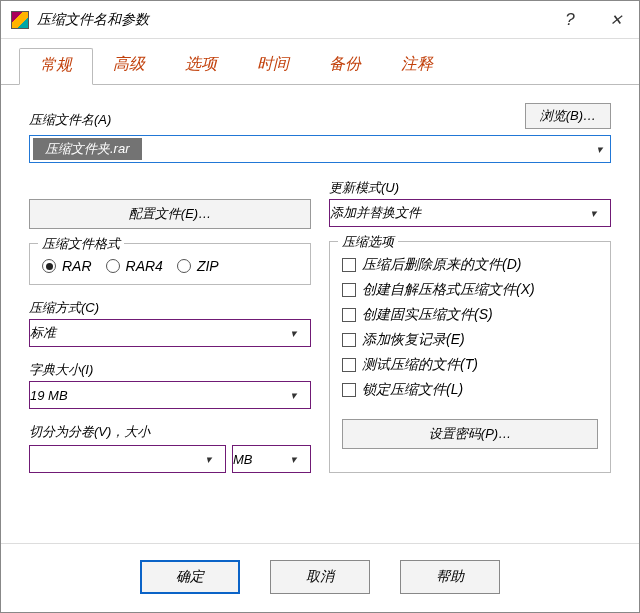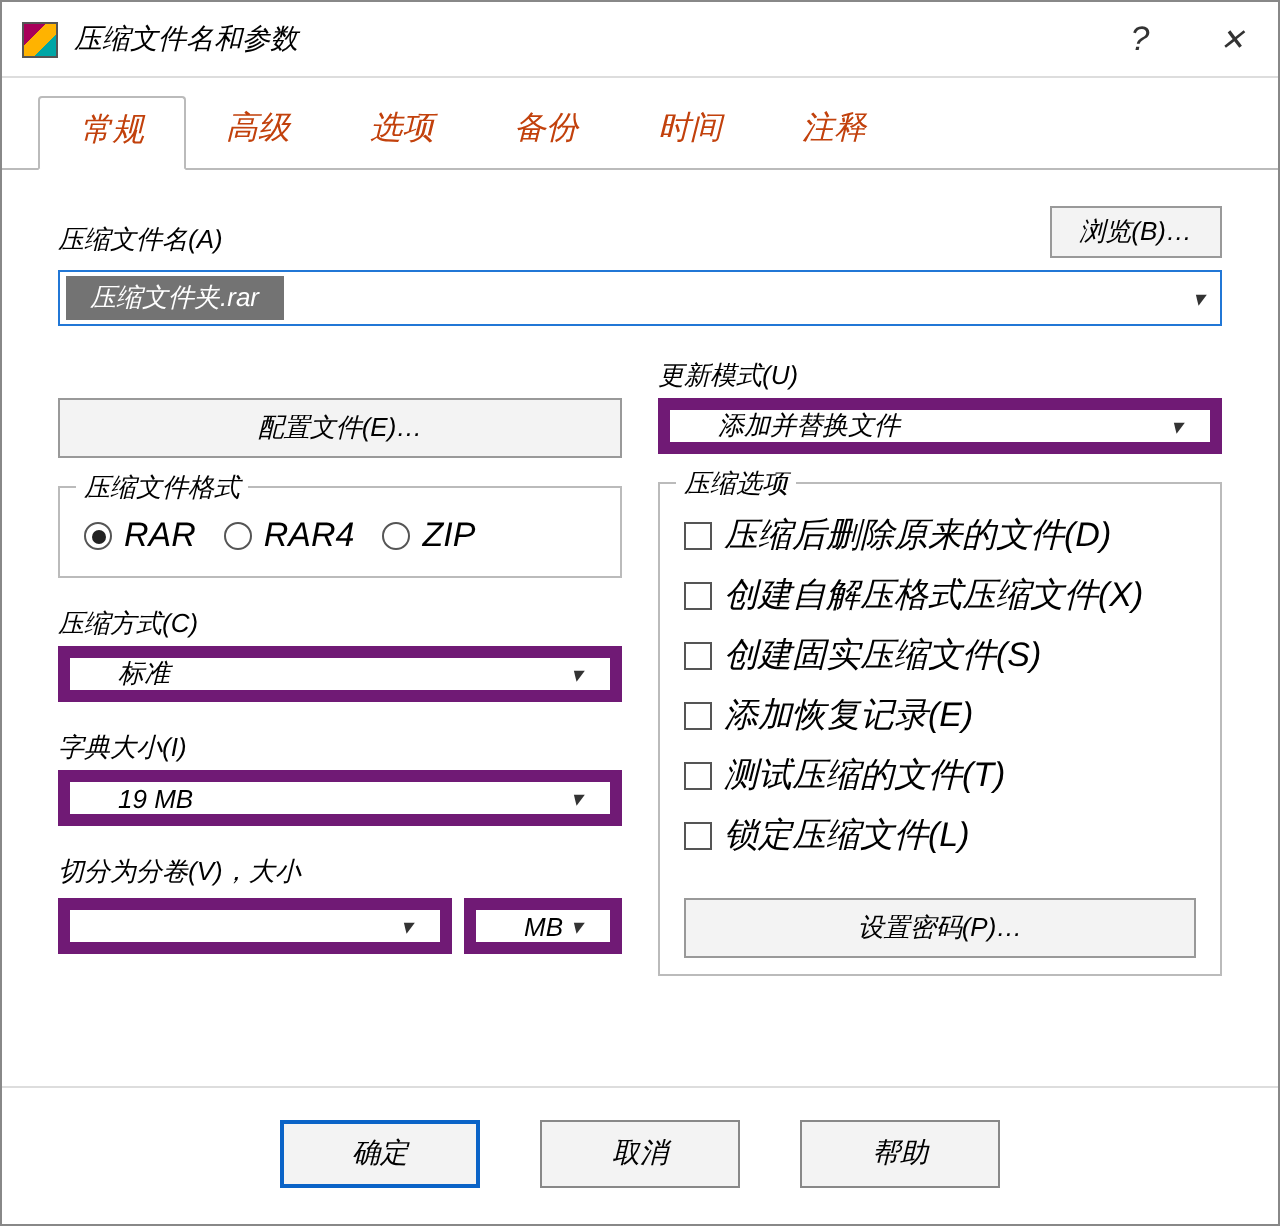--- a/index.html
+++ b/index.html
@@ -108,47 +108,47 @@
   .col { flex: 1; display: flex; flex-direction: column; }
   .btn-wide {
     border: 1px solid #999;
     background: #f3f3f3;
     text-align: center;
     padding: 5px 0;
     font-size: 13px;
     width: 100%;
   }
   .select {
-    border: 6px solid #701a75;
+    border: 1px solid #701a75;
     background: #fff;
     height: 28px;
     display: flex;
     align-items: center;
-    padding: 0 24px;
+    padding: 0 0;
     font-size: 13px;
     position: relative;
   }
   .select .dd-arrow { position: absolute; right: 6px; }
   .group {
     border: 1px solid #bbb;
     padding: 10px 12px 8px;
     margin-top: 14px;
     position: relative;
   }
   .group-title {
     position: absolute;
     top: -9px; left: 8px;
     background: #fff;
     padding: 0 4px;
     font-size: 13px;
   }
   .radios { display: flex; gap: 14px; align-items: center; margin-top: 2px;}
   .radio, .check {
     display: flex; align-items: center; gap: 6px;
-    font-size: 17px;
+    font-size: 14px;
     margin: 2px 0;
   }
   .radio-dot {
     width: 14px; height: 14px; border: 1px solid #555; border-radius: 50%;
     display: flex; align-items: center; justify-content: center;
   }
   .radio-dot.checked::after {
     content: ""; width: 7px; height: 7px; background: #222; border-radius: 50%;
   }
   .check-box {
@@ -191,22 +191,22 @@
     <div class="app-icon"></div>
     <div class="title-text">压缩文件名和参数</div>
     <div class="winbtn help">?</div>
     <div class="winbtn">✕</div>
   </div>
 
   <div class="tabbar">
     <div class="tab active">常规</div>
     <div class="tab">高级</div>
     <div class="tab">选项</div>
+    <div class="tab">时间</div>
     <div class="tab">备份</div>
-    <div class="tab">时间</div>
     <div class="tab">注释</div>
   </div>
 
   <div class="body">
 
     <div class="row-top">
       <div class="filename-wrap">
         <div class="label">压缩文件名(A)</div>
       </div>
       <div class="browse-btn">浏览(B)…</div>

